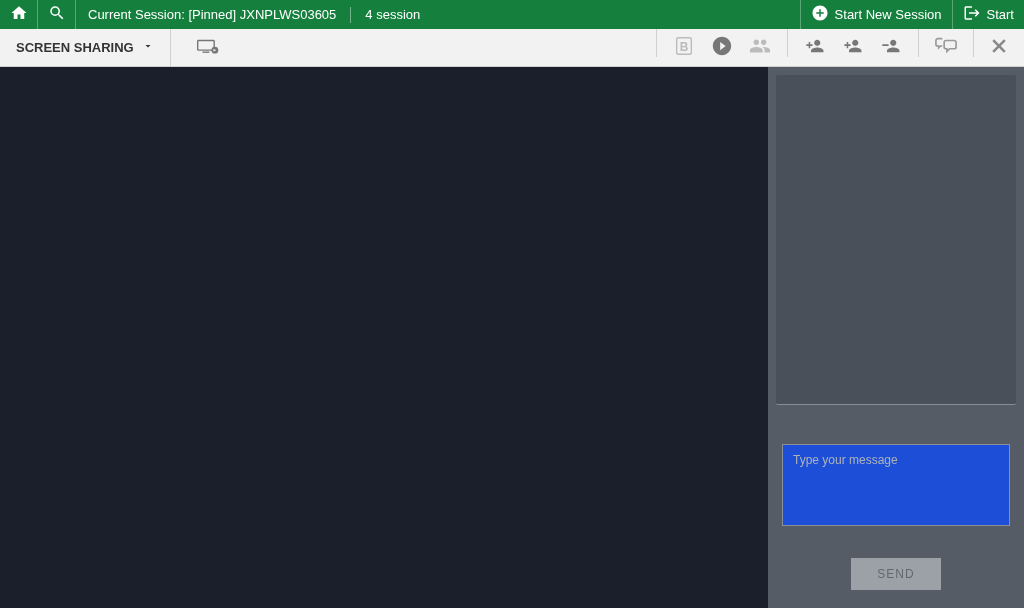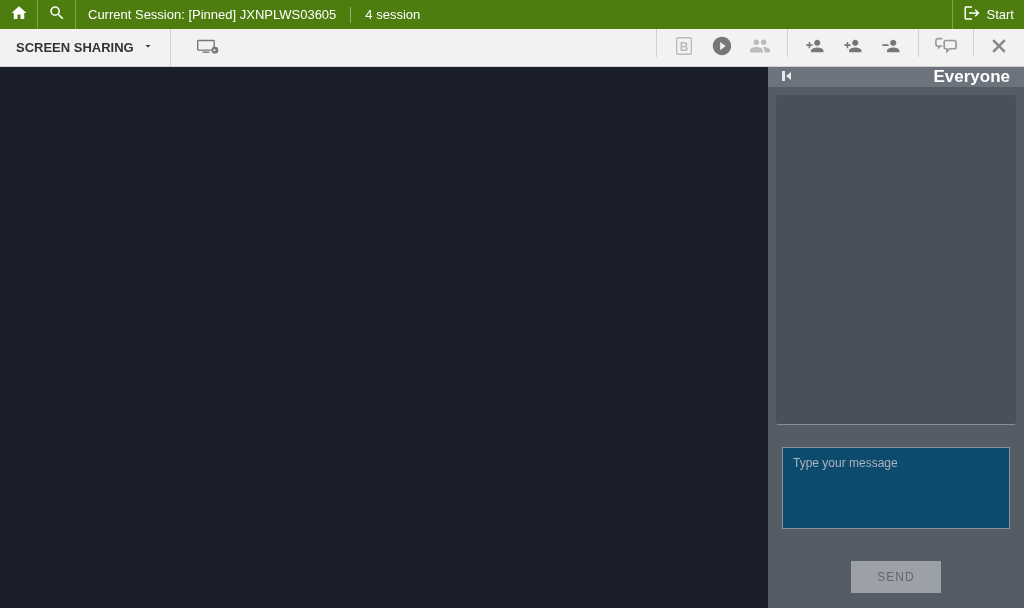--- a/index.html
+++ b/index.html
@@ -12,21 +12,21 @@
     body {
       width: 1024px;
       height: 608px;
       overflow: hidden;
       background: #1f2430;
     }
 
     
     .top-header {
       height: 29px;
-      background: #4d7c0f;
+      background: #15803d;
       display: flex;
       align-items: center;
       color: white;
       font-size: 13px;
     }
 
     .header-icon-btn {
       width: 38px;
       height: 29px;
       display: flex;
@@ -217,21 +217,21 @@
       border-bottom: 1px solid #888e96;
     }
 
     .chat-input-area {
       padding: 14px 14px 12px 14px;
     }
 
     .chat-textarea {
       width: 100%;
       height: 82px;
-      background: #0c4a6e;
+      background: #1d4ed8;
       border: 1px solid #8b9199;
       color: #c5c9ce;
       font-size: 12px;
       padding: 8px 10px;
       resize: none;
       outline: none;
       font-family: Arial, sans-serif;
     }
 
     .chat-textarea::placeholder {
@@ -274,20 +274,28 @@
   </div>
   <div class="session-info">
     <span>Current Session: [Pinned] JXNPLWS03605</span>
     <div class="session-divider"></div>
     <span>4 session</span>
   </div>
   <div class="header-spacer"></div>
   <div class="header-action">
     <span>
       <svg viewBox="0 0 24 24">
+          <path d="M12 2C6.48 2 2 6.48 2 12s4.48 10 10 10 10-4.48 10-10S17.52 2 12 2zm5 11h-4v4h-2v-4H7v-2h4V7h2v4h4v2z"></path>
+        </svg>
+    </span>
+    <span>Start New Session</span>
+  </div>
+  <div class="header-action">
+    <span>
+      <svg viewBox="0 0 24 24">
           <path d="M17 7l-1.41 1.41L18.17 11H8v2h10.17l-2.58 2.58L17 17l5-5zM4 5h8V3H4c-1.1 0-2 .9-2 2v14c0 1.1.9 2 2 2h8v-2H4V5z"></path>
         </svg>
     </span>
     <span>Start</span>
   </div>
 </div>
 
 <div class="secondary-toolbar">
   <div class="toolbar-dropdown">
     <span>SCREEN SHARING</span>
@@ -381,32 +389,20 @@
           <line x1="19" y1="5" x2="5" y2="19"></line>
         </svg>
     </span>
   </div>
 </div>
 
 <div class="main-area">
   <div class="screen-view"></div>
 
   <div class="chat-sidebar">
-    <div class="chat-header">
-      <div class="chat-header-icon">
-        <span>
-          <svg viewBox="0 0 12 12">
-              <rect x="0" y="1" width="3" height="10"></rect>
-              <path d="M4 6 l5 -4 v8 z"></path>
-            </svg>
-        </span>
-      </div>
-      <div class="chat-header-spacer"></div>
-      <span>Everyone</span>
-    </div>
 
     <div class="chat-messages">
       <div class="chat-messages-inner"></div>
     </div>
 
     <div class="chat-input-area">
       <textarea class="chat-textarea" placeholder="Type your message" style=""></textarea>
     </div>
 
     <div class="chat-send-row">

